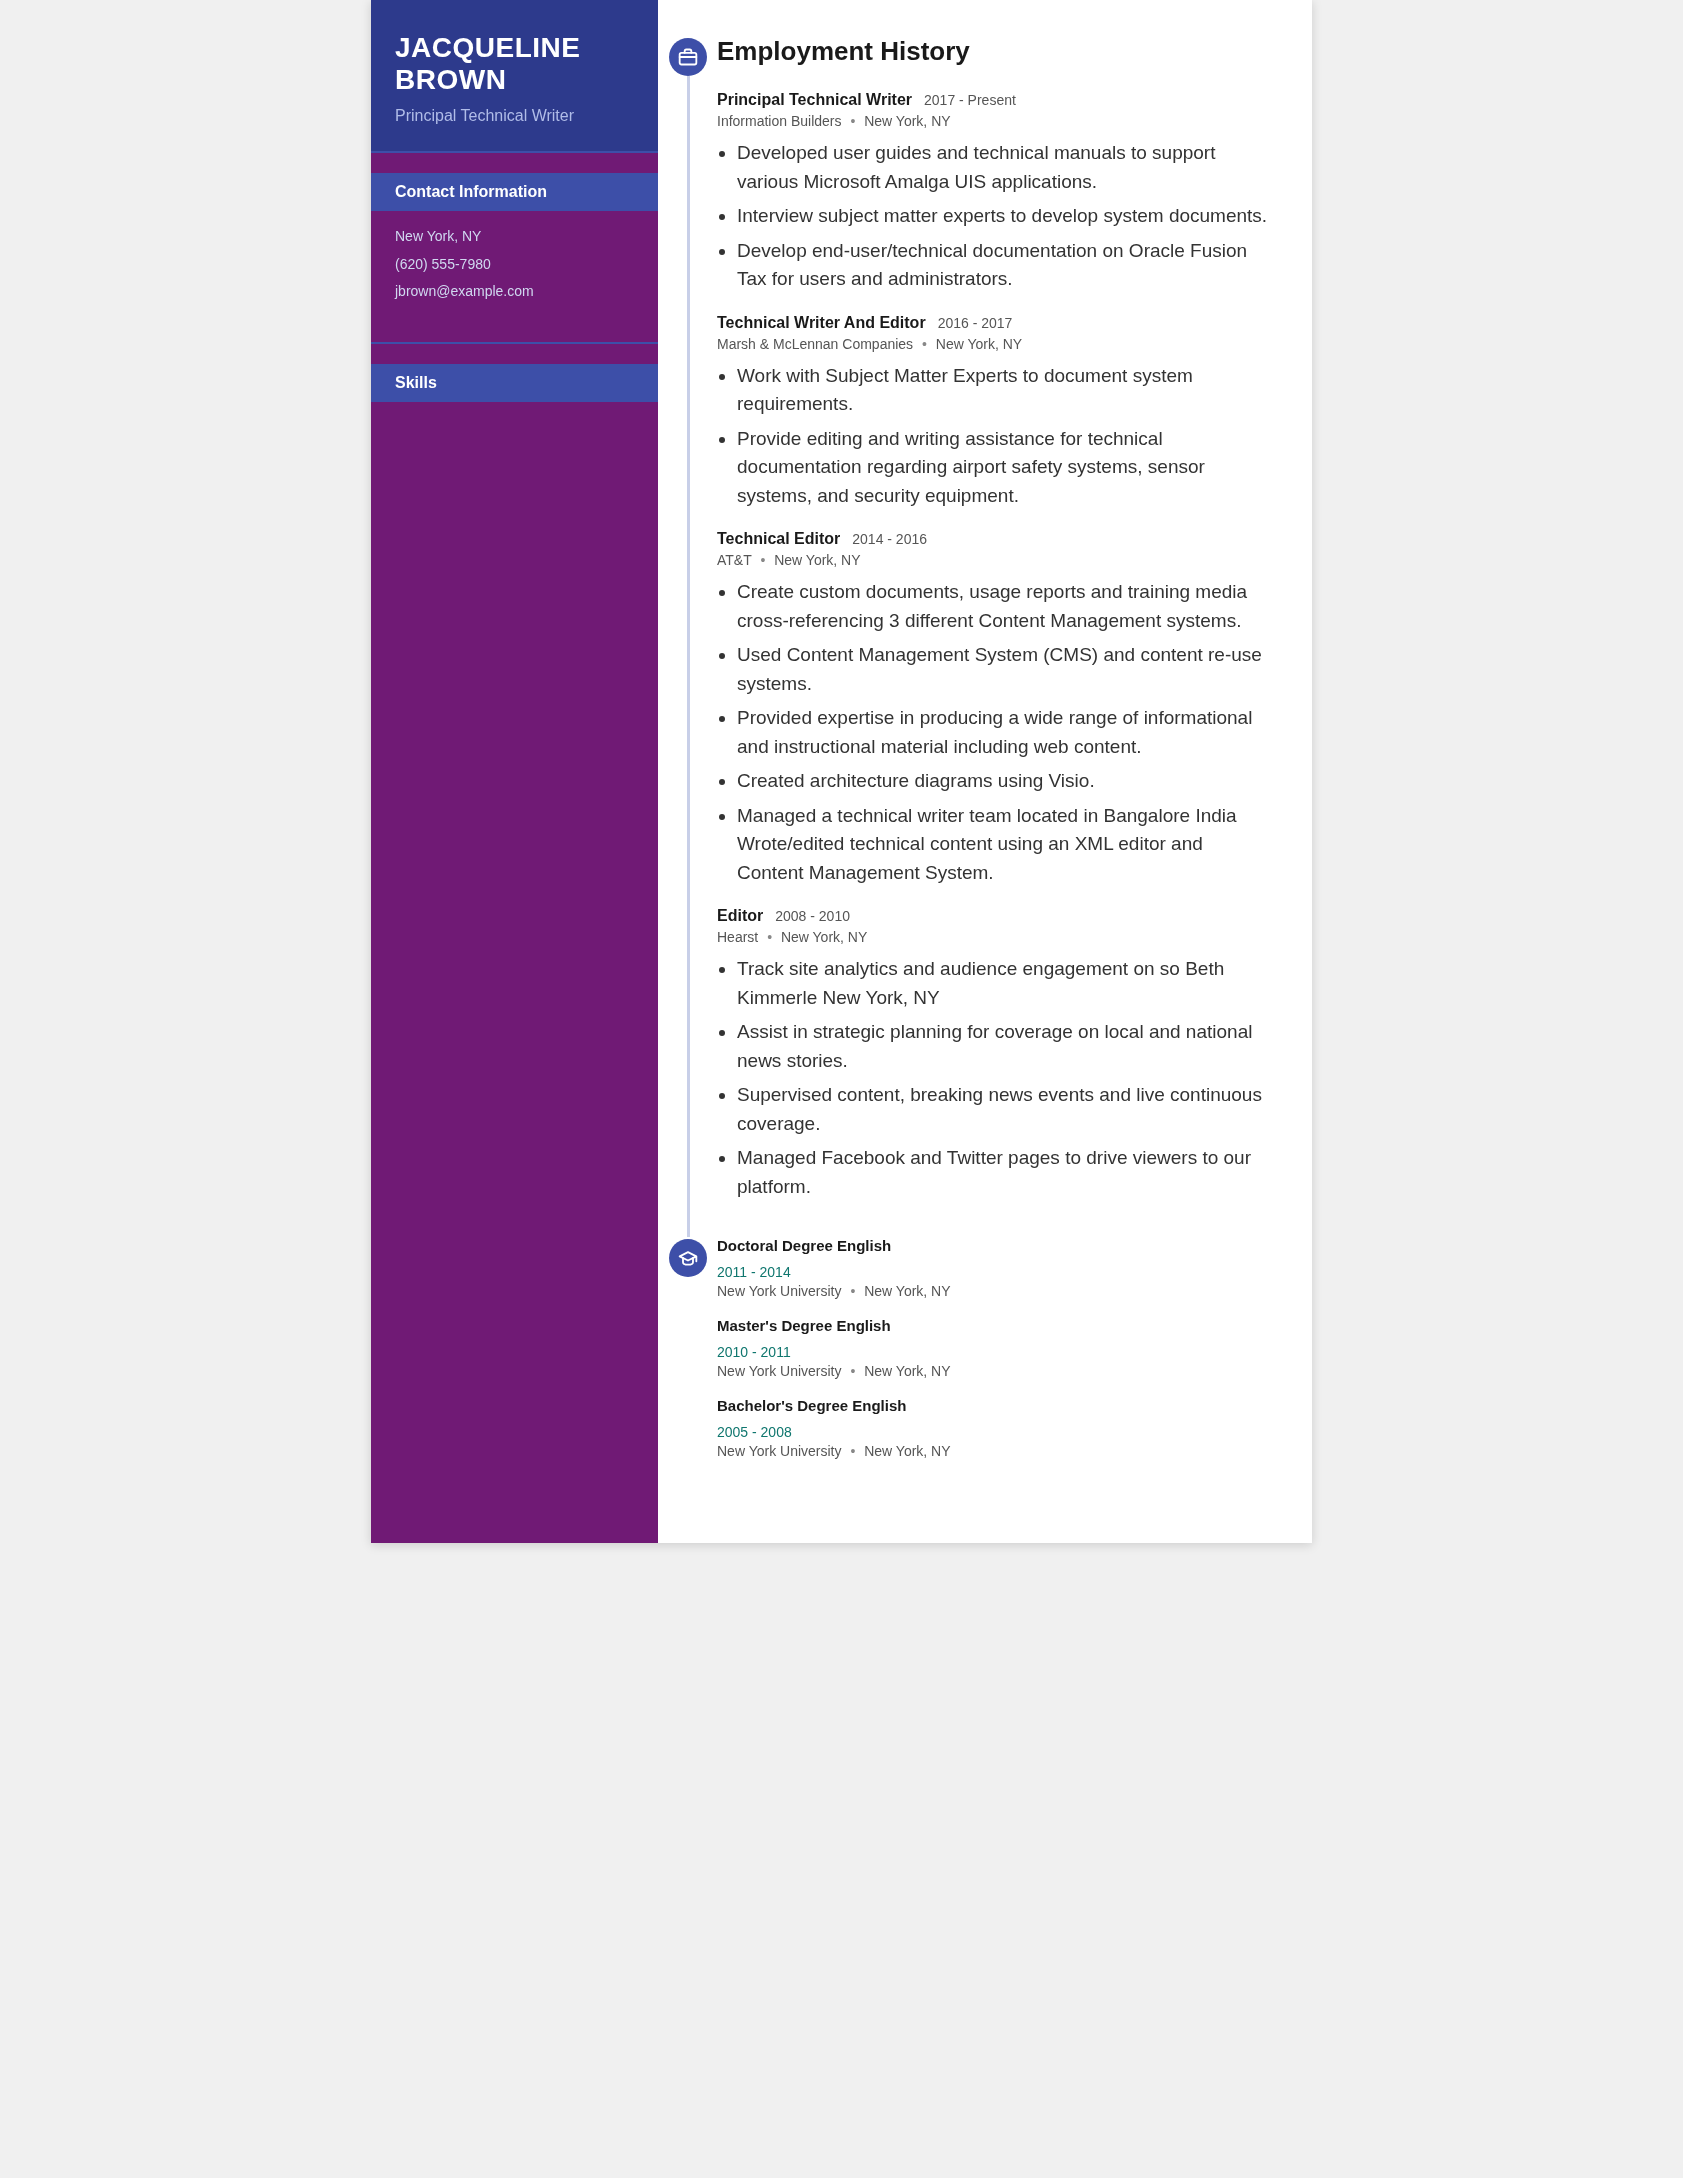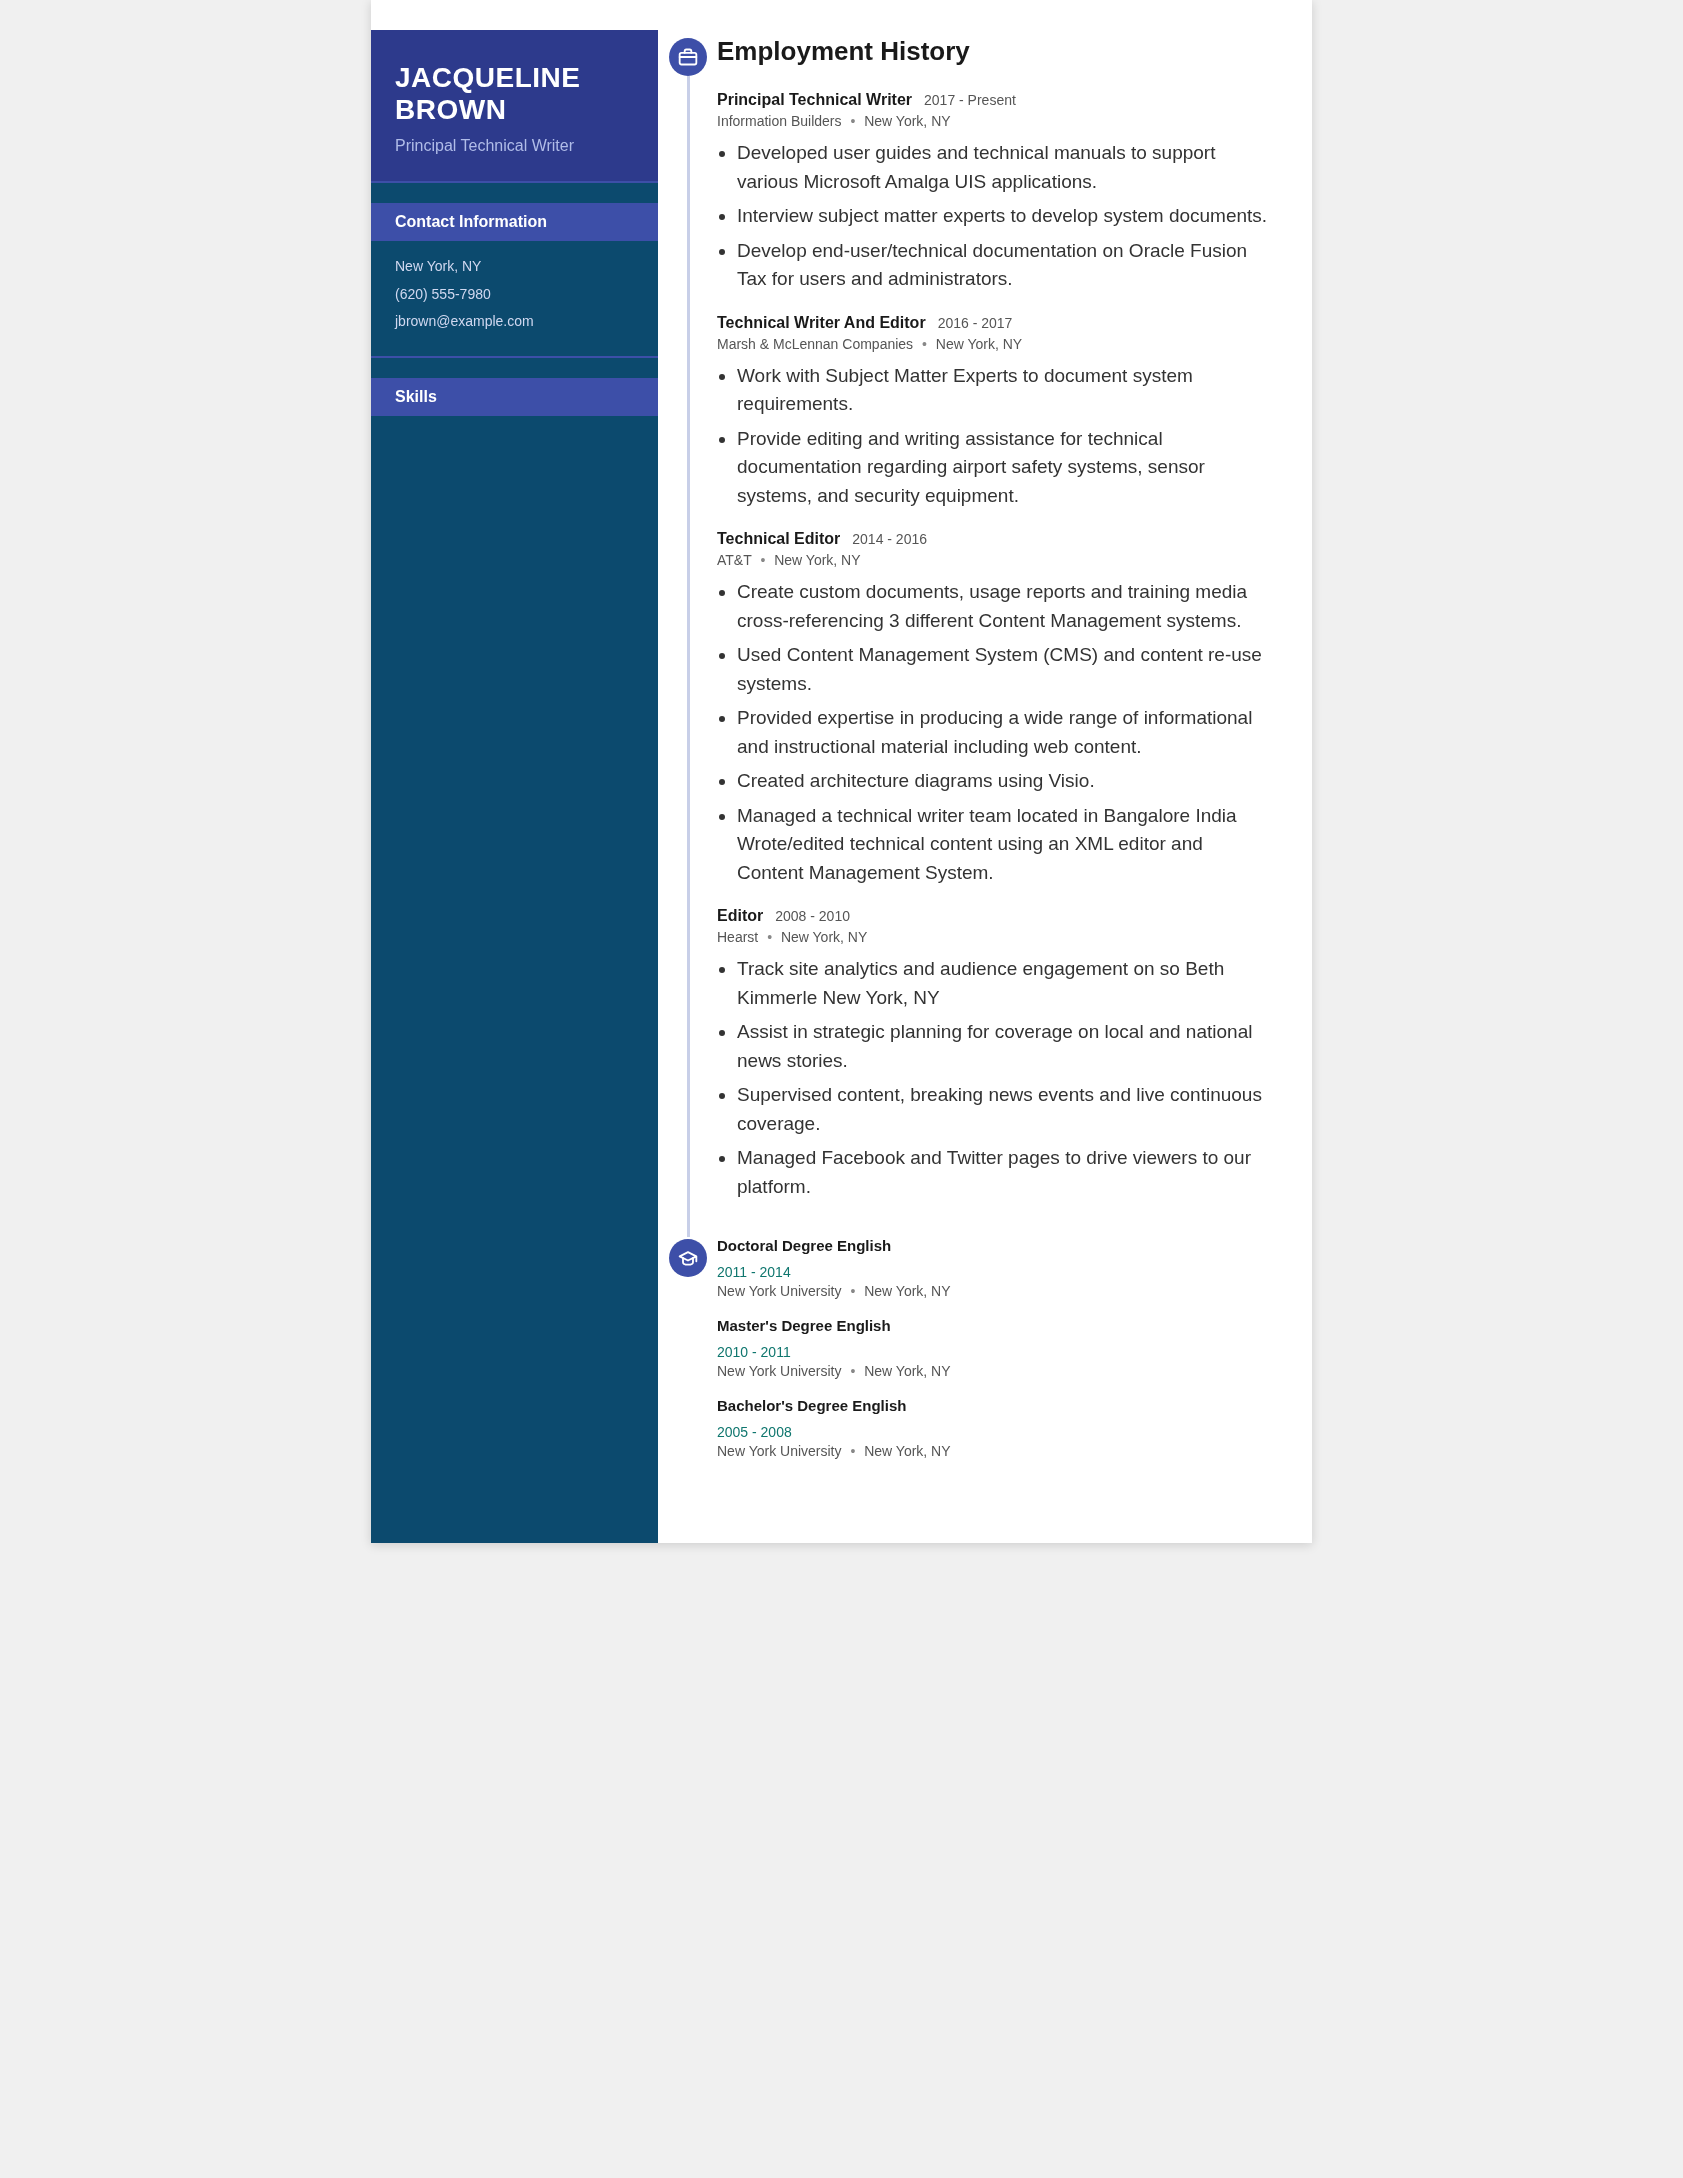--- a/index.html
+++ b/index.html
@@ -15,26 +15,25 @@
       width: 941px;
       min-height: 1188px;
       background: #fff;
       display: flex;
       box-shadow: 0 2px 10px rgba(0,0,0,0.15);
     }
     
     .sidebar {
       width: 287px;
       min-width: 287px;
-      background: #0c4a6e;
+      background: #701a75;
       color: #fff;
       padding: 0;
       display: flex;
       flex-direction: column;
-      margin-top: 30px;
     }
     .sidebar-header {
       background: #2d3a8c;
       padding: 32px 24px 24px 24px;
     }
     .sidebar-name {
       font-size: 28px;
       font-weight: 900;
       color: #fff;
       line-height: 1.15;
@@ -42,21 +41,21 @@
       letter-spacing: 0.5px;
     }
     .sidebar-title {
       font-size: 16px;
       color: #b0bce8;
       margin-top: 10px;
       font-weight: 400;
       line-height: 1.3;
     }
     .sidebar-section {
-      padding: 20px 24px 16px 24px;
+      padding: 20px 24px 32px 24px;
       border-top: 2px solid #3d4fa8;
     }
     .sidebar-section-header {
       background: #3d4fa8;
       margin: 0 -24px;
       padding: 10px 24px;
       font-size: 16px;
       font-weight: 700;
       color: #fff;
       margin-bottom: 16px;

